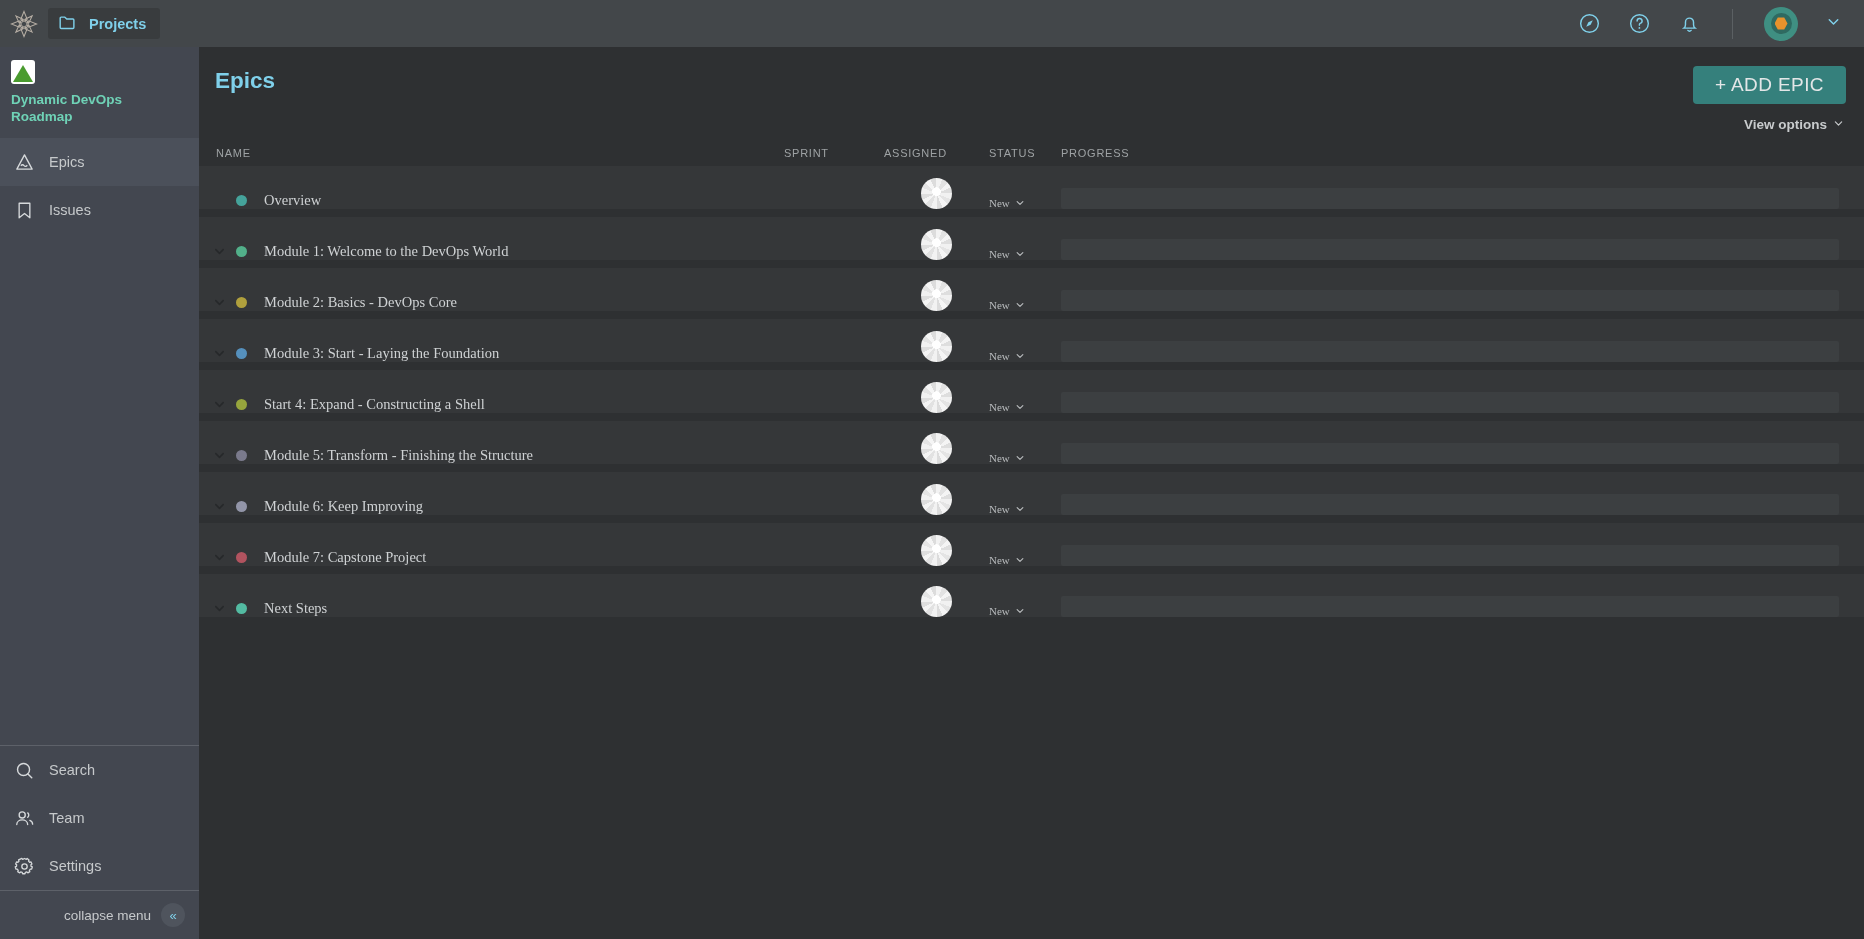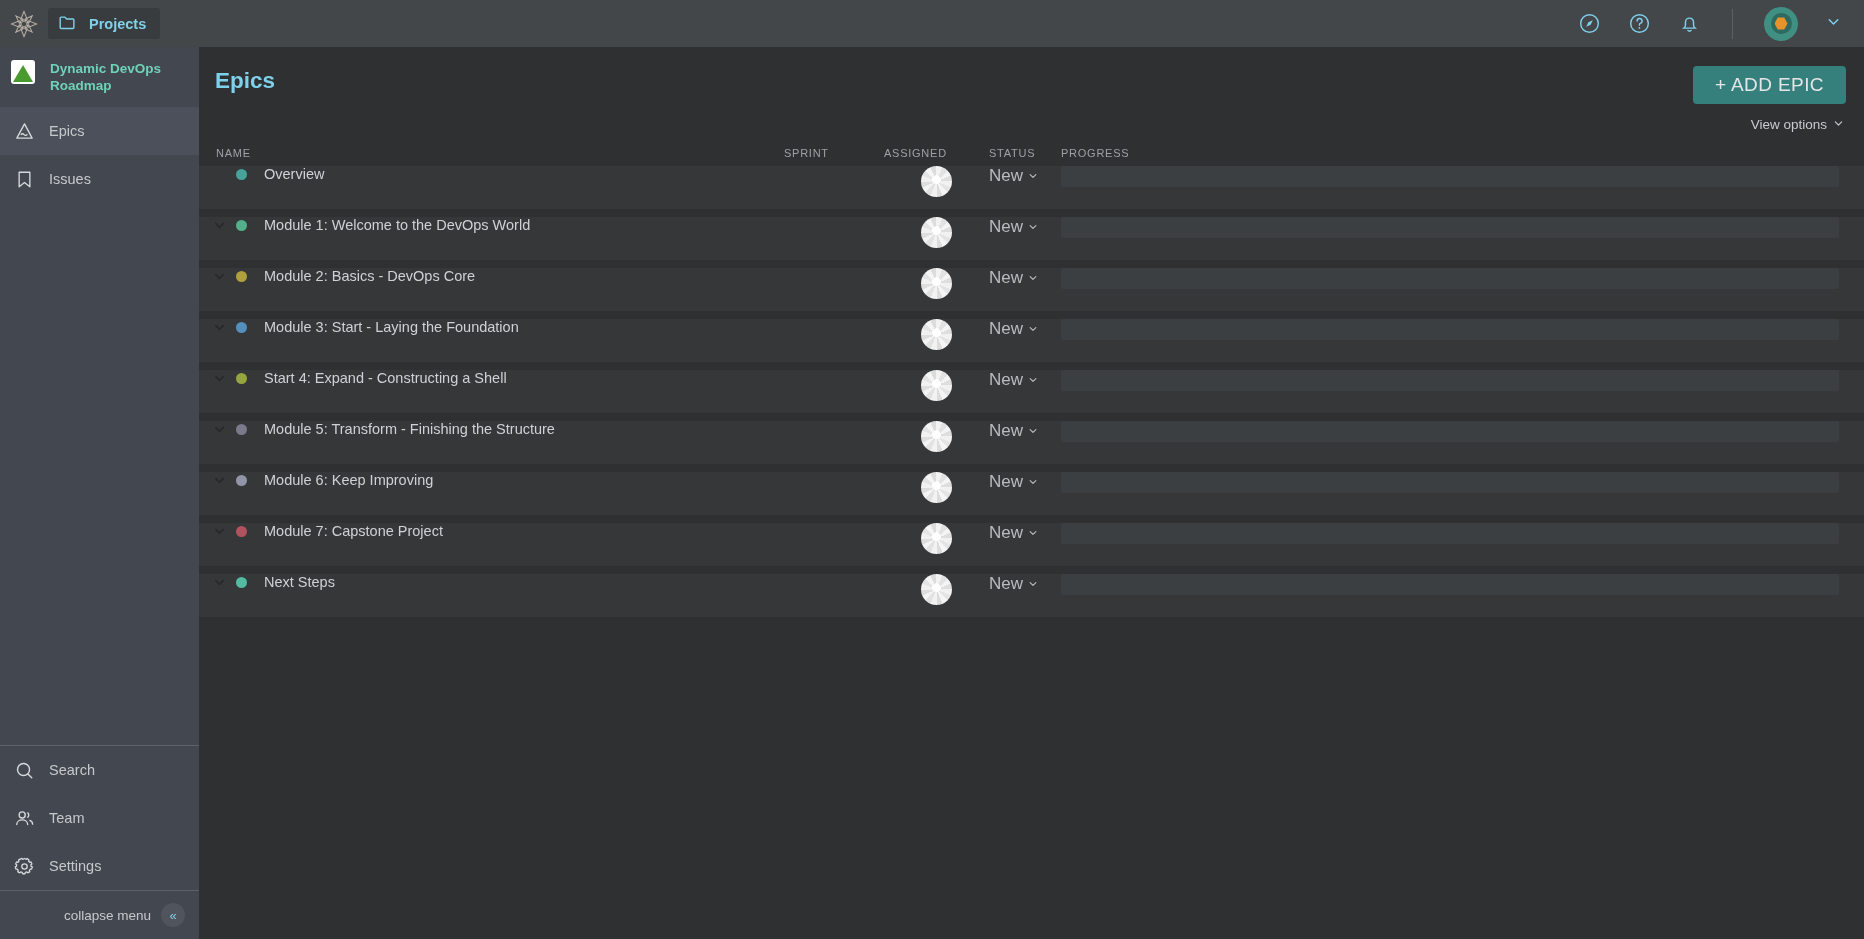--- a/index.html
+++ b/index.html
@@ -47,22 +47,23 @@
   .chev-user { cursor: pointer; }
 
   
   #sidebar {
     position: absolute; top: 47px; left: 0;
     width: 199px; height: 892px;
     background: #434750;
     display: flex; flex-direction: column;
   }
   .proj-head {
-    display: flex; align-items: flex-start; gap: 15px;
+    display: flex; align-items: flex-start; gap: 7px;
     padding: 13px 12px 13px 11px;
+    flex-direction: column;
   }
   .proj-thumb {
     width: 24px; height: 24px; border-radius: 3px; flex: 0 0 24px;
     background: #ffffff; display: flex; align-items: flex-end;
     justify-content: center; overflow: hidden; padding-bottom: 2px;
   }
   .pyramid {
     width: 0; height: 0;
     border-left: 10px solid transparent;
     border-right: 10px solid transparent;
@@ -107,39 +108,40 @@
     position: absolute; right: 18px; top: 19px;
     height: 38px; padding: 0 22px;
     background: #35807c; color: #e3e6e7;
     border: none; border-radius: 4px;
     font-family: "Liberation Sans", sans-serif;
     font-size: 19px; letter-spacing: 0.4px; cursor: pointer;
   }
   #view-options {
     position: absolute; right: 20px; top: 70px;
     color: #c8cbcd; font-size: 13.5px;
-    display: flex; align-items: center; gap: 6px; cursor: pointer;
+    display: flex; align-items: center; gap: 6px; cursor: pointer; font-weight: bold;
   }
 
   
   #table { position: absolute; left: 0; top: 93px; width: 1665px; }
   .thead {
     display: flex; align-items: center; height: 26px;
     color: #9ea2a4; font-size: 11px; letter-spacing: 0.75px;
   }
   .col-name     { width: 585px; padding-left: 17px; }
   .col-sprint   { width: 100px; }
   .col-assigned { width: 105px; }
   .col-status   { width: 72px; }
   .col-progress { flex: 1 1 auto; }
 
   .row {
-    display: flex; align-items: flex-start; height: 43px;
+    display: flex; align-items: flex-end; height: 43px;
     background: #353739; margin-bottom: 8px;
     cursor: pointer;
+    font-family: Liberation Serif, serif;
   }
   .name-cell {
     width: 585px; display: flex; align-items: center;
     padding-left: 9px;
   }
   .twisty {
     width: 22px; flex: 0 0 22px; display: flex;
     align-items: center; justify-content: center;
     color: #2a2c2d; cursor: pointer;
   }
@@ -156,21 +158,21 @@
         #f4f4f4 45deg 67deg, #dedede 67deg 90deg,
         #f1f1f1 90deg 112deg, #e4e4e4 112deg 135deg,
         #f5f5f5 135deg 157deg, #dcdcdc 157deg 180deg,
         #f2f2f2 180deg 202deg, #e2e2e2 202deg 225deg,
         #f4f4f4 225deg 247deg, #dedede 247deg 270deg,
         #f1f1f1 270deg 292deg, #e4e4e4 292deg 315deg,
         #f5f5f5 315deg 337deg, #dcdcdc 337deg 360deg);
   }
   .status-cell {
     width: 72px; display: flex; align-items: center; gap: 5px;
-    color: #b9bcbe; font-size: 17px;
+    color: #b9bcbe; font-size: 11px;
   }
   .progress-cell { flex: 1 1 auto; padding-right: 25px; }
   .progress-track {
     height: 21px; background: #3c3f41; border-radius: 2px; width: 100%;
   }
   .mini-chev { display: inline-flex; }
 </style>
 </head>
 <body>
 

